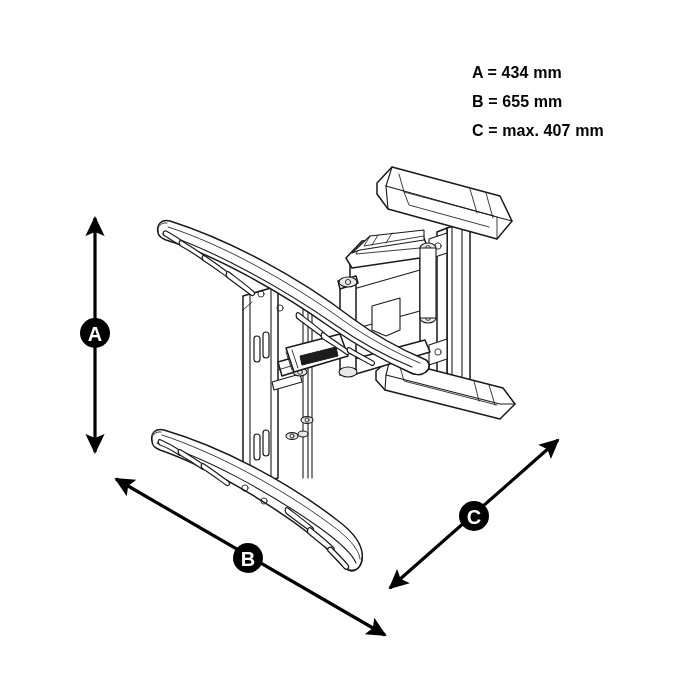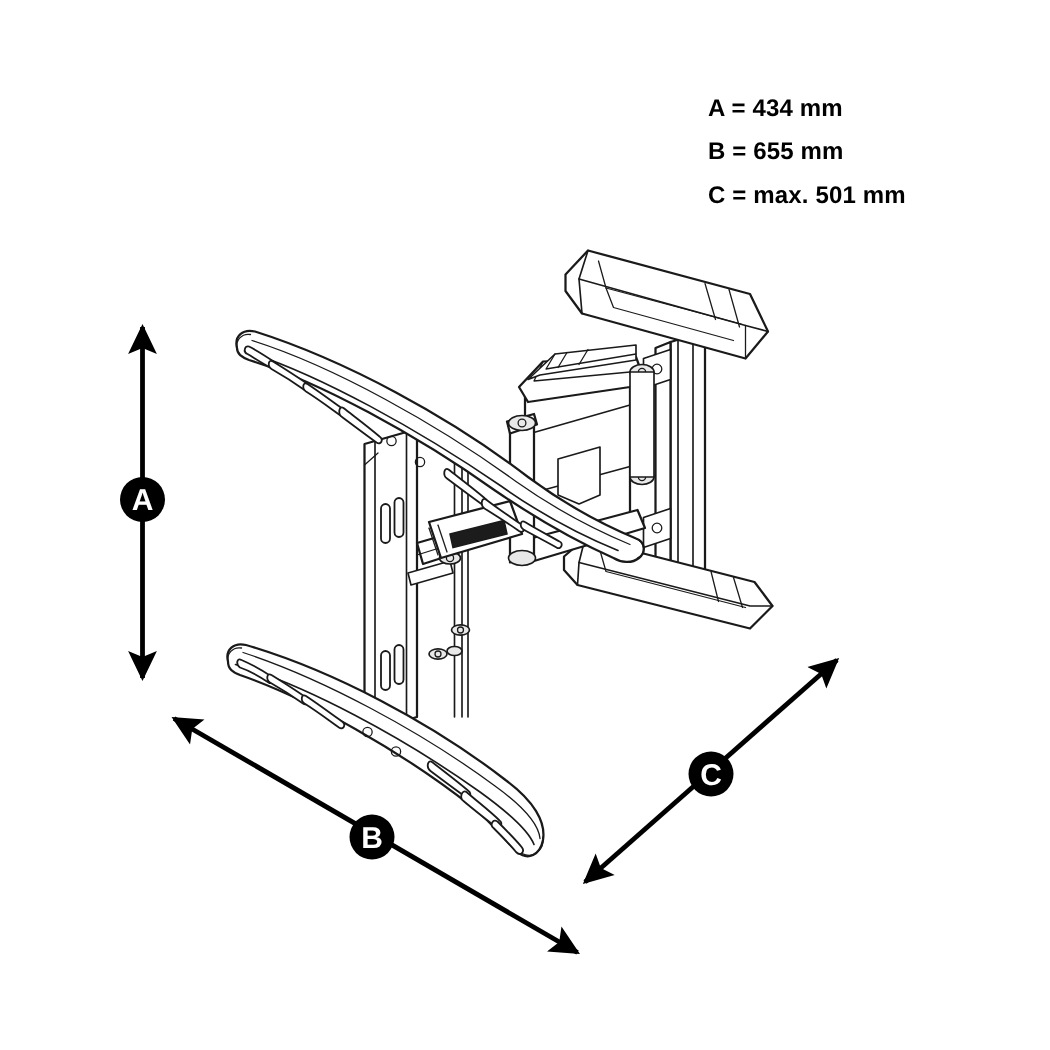--- a/index.html
+++ b/index.html
@@ -273,16 +273,16 @@
 
     <g>
       <circle class="badge-circle" cx="474" cy="516" r="15"></circle>
       <text class="badge-text" x="474" y="517">C</text>
     </g>
   </svg>
 
   <div id="legend">
     <div>A = 434 mm</div>
     <div>B = 655 mm</div>
-    <div>C = max. 501 mm</div>
+    <div>C = max. 407 mm</div>
   </div>
 
 </div>
 
 </body></html>

